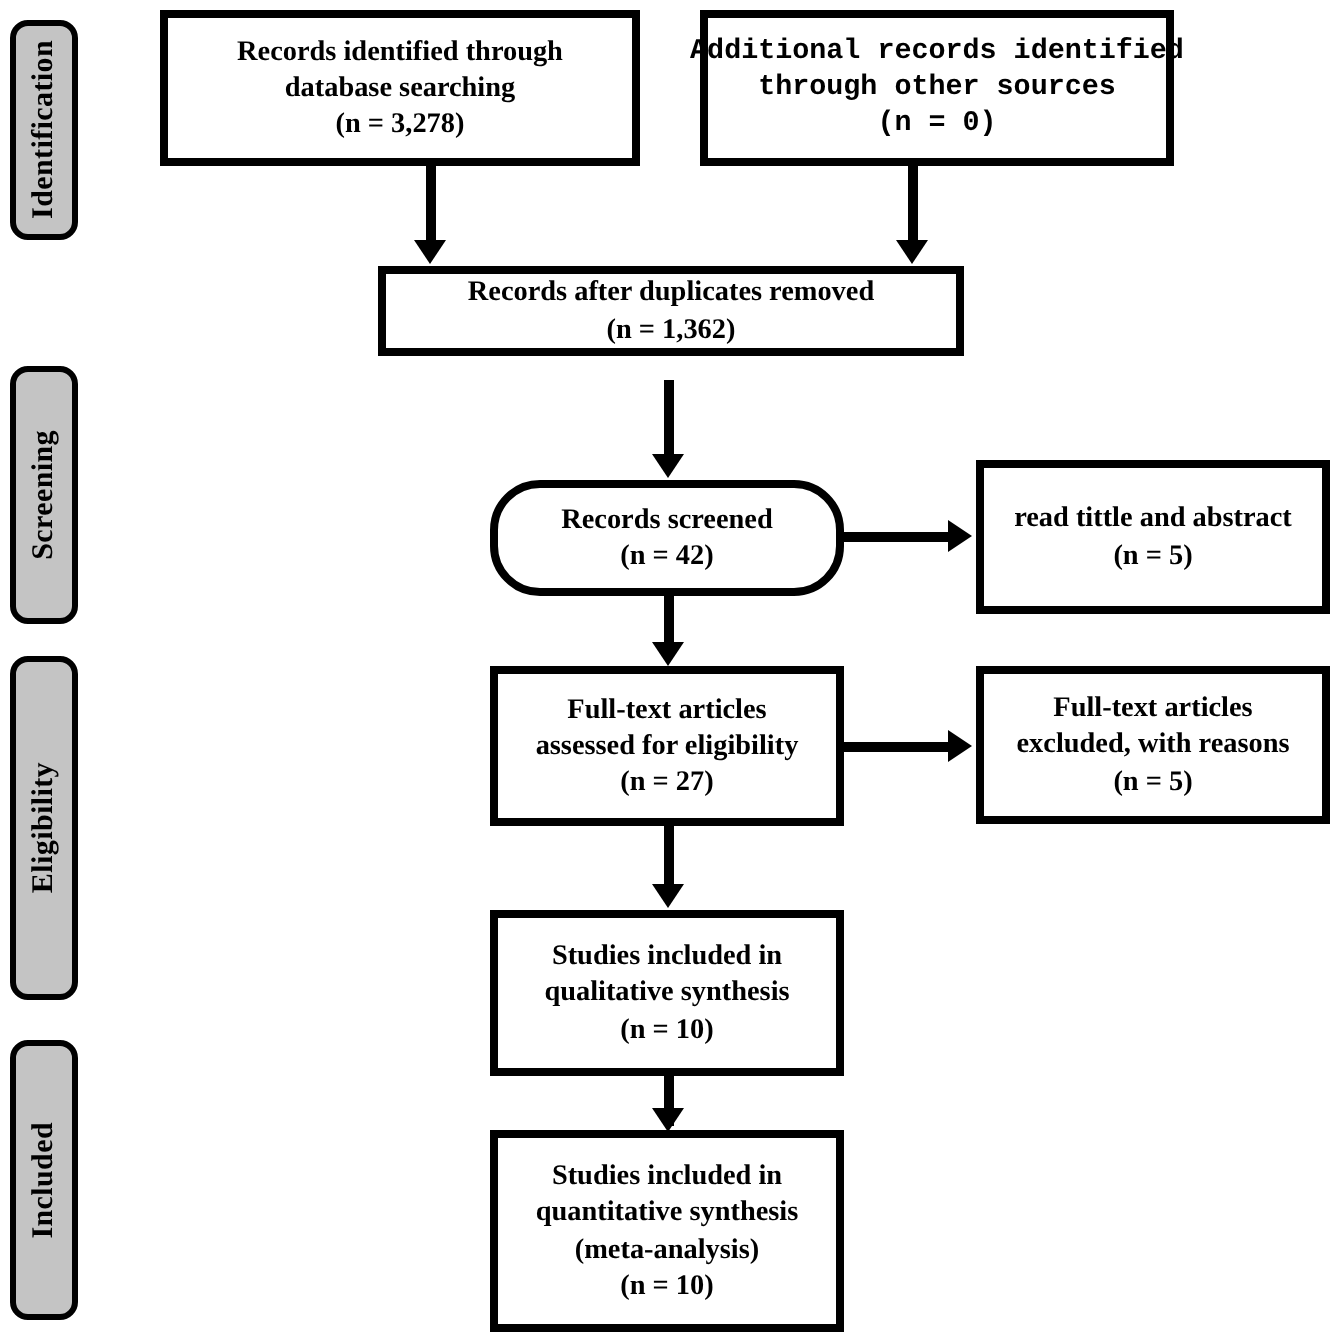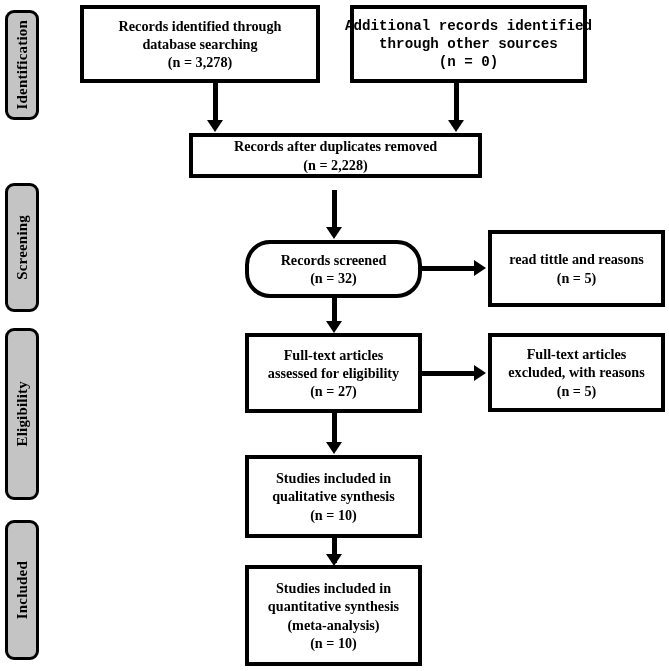--- a/index.html
+++ b/index.html
@@ -138,30 +138,30 @@
   </div>
 
   <div class="flow-box" style="left:350px; top:5px; width:237px; height:78px;font-family:Liberation Mono, monospace;">
     <div class="line">Additional records identified</div>
     <div class="line">through other sources</div>
     <div class="line">(n = 0)</div>
   </div>
 
   <div class="flow-box" style="left:189px; top:133px; width:293px; height:45px;">
     <div class="line">Records after duplicates removed</div>
-    <div class="line">(n = 2,228)</div>
+    <div class="line">(n = 1,362)</div>
   </div>
 
   <div class="flow-box" style="left:245px; top:240px; width:177px; height:58px;border-radius:25px;">
     <div class="line">Records screened</div>
-    <div class="line">(n = 32)</div>
+    <div class="line">(n = 42)</div>
   </div>
 
   <div class="flow-box" style="left:488px; top:230px; width:177px; height:77px;">
-    <div class="line">read tittle and reasons</div>
+    <div class="line">read tittle and abstract</div>
     <div class="line">(n = 5)</div>
   </div>
 
   <div class="flow-box" style="left:245px; top:333px; width:177px; height:80px;">
     <div class="line">Full-text articles</div>
     <div class="line">assessed for eligibility</div>
     <div class="line">(n = 27)</div>
   </div>
 
   <div class="flow-box" style="left:488px; top:333px; width:177px; height:79px;">

